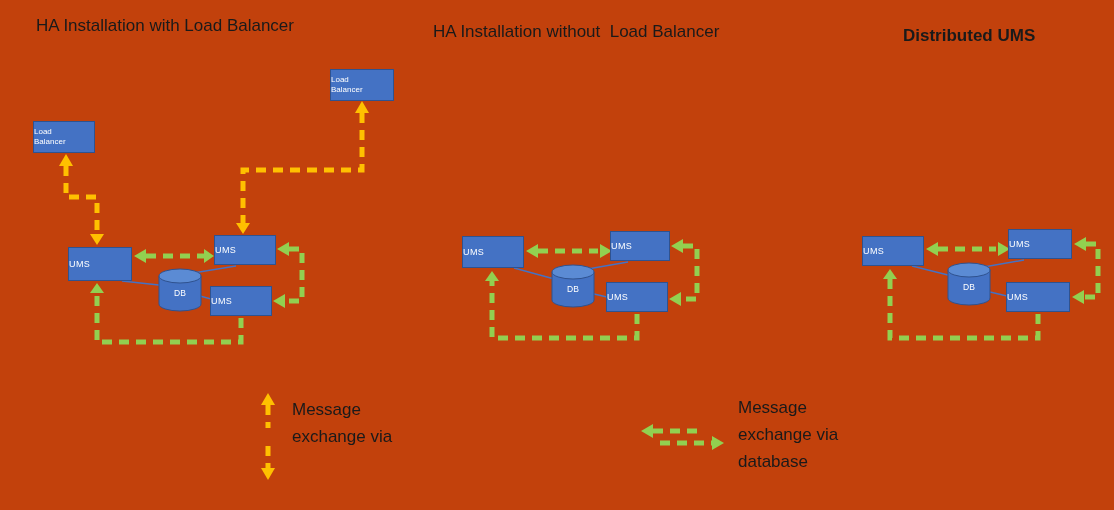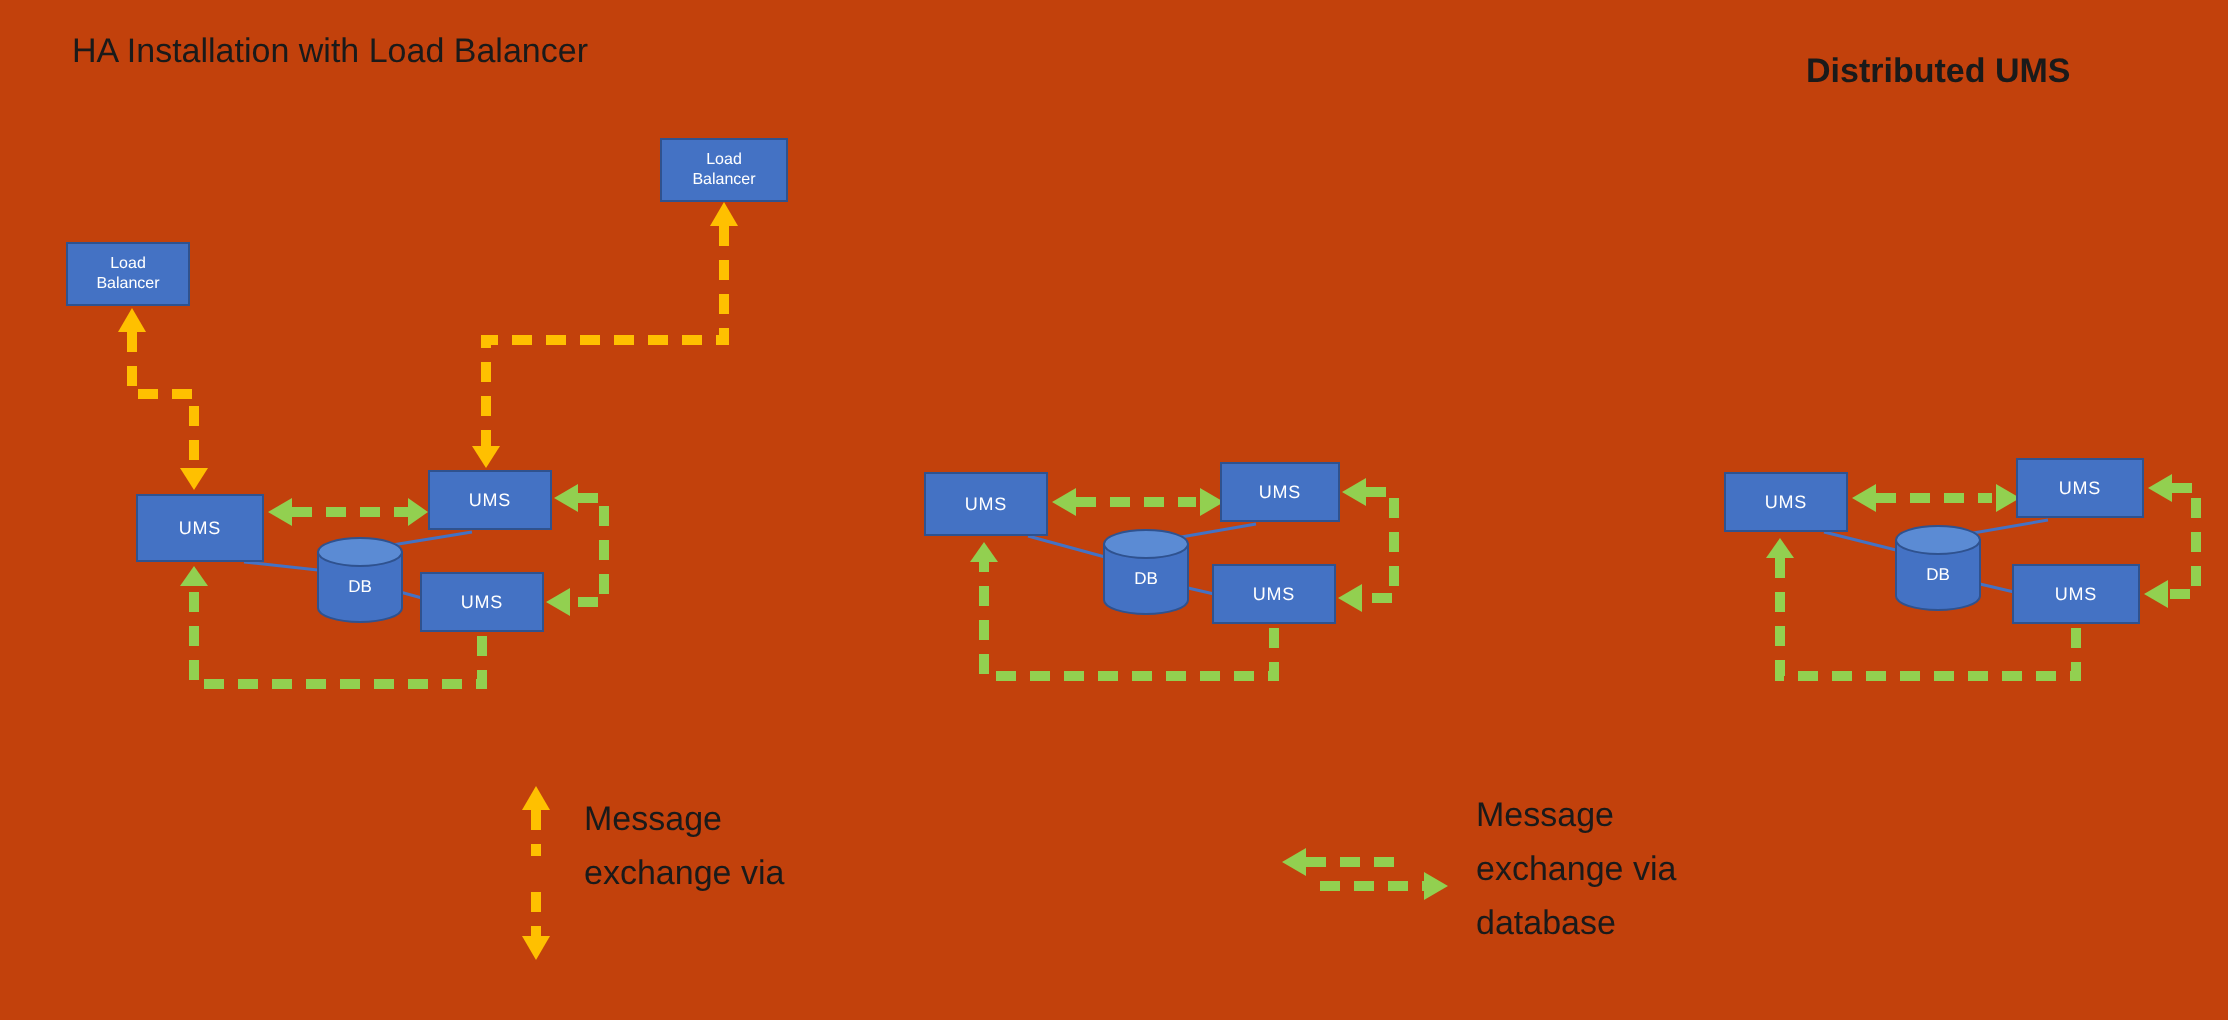--- a/index.html
+++ b/index.html
@@ -7,21 +7,21 @@
     --box-border:#2F528F;
     --box-top:#5b8bd4;
     --jms:#FFC000;
     --dbg:#92D050;
   }
   html,body{margin:0;padding:0;background:#fff;font-family:"Liberation Sans",sans-serif;}
   .canvas{position:relative;width:1114px;height:510px;background:#c2410c;overflow:hidden;}
   .layer{position:absolute;left:0;top:0;width:1114px;height:510px;}
   .title{position:absolute;font-size:17px;color:#1a1a1a;white-space:pre;}
   .box{position:absolute;background:var(--box);border:1px solid var(--box-border);box-sizing:border-box;
-       color:#fff;display:flex;flex-direction:column;align-items:center;justify-content:center;text-align:center;}
+       color:#fff;display:flex;flex-direction:column;align-items:flex-start;justify-content:center;text-align:center;}
   .ums{font-size:9px;letter-spacing:.4px;}
   .lb{font-size:8px;line-height:10px;}
   .db-label{position:absolute;color:#fff;font-size:8.5px;text-align:center;}
   .legend-text{position:absolute;font-size:17px;line-height:27px;text-align:left;color:#1a1a1a;}
   .jms-line{stroke:var(--jms);stroke-width:5;fill:none;stroke-dasharray:10 7;}
   .jms-head{fill:var(--jms);stroke:none;}
   .dbg-line{stroke:var(--dbg);stroke-width:5;fill:none;stroke-dasharray:10 7;}
   .dbg-head{fill:var(--dbg);stroke:none;}
   .conn{stroke:var(--box);stroke-width:1.5;fill:none;}
   .cyl-body{fill:var(--box);stroke:var(--box-border);stroke-width:1;}
@@ -115,20 +115,21 @@
     </g>
     <g>
       <line class="dbg-line" x1="653" y1="431" x2="703" y2="431"></line>
       <polygon class="dbg-head" points="641,431 653,424 653,438"></polygon>
       <line class="dbg-line" x1="660" y1="443" x2="712" y2="443"></line>
       <polygon class="dbg-head" points="724,443 712,436 712,450"></polygon>
     </g>
   </svg>
 
   <div class="title" style="left:36px;top:16px;">HA Installation with Load Balancer</div>
+  <div class="title" style="left:433px;top:22px;">HA Installation without  Load Balancer</div>
   <div class="title" style="left:903px;top:26px;font-weight:bold;">Distributed UMS</div>
 
   <div class="box lb" style="left:330px;top:69px;width:64px;height:32px;">
     <span>Load</span>
     <span>Balancer</span>
   </div>
   <div class="box lb" style="left:33px;top:121px;width:62px;height:32px;">
     <span>Load</span>
     <span>Balancer</span>
   </div>

